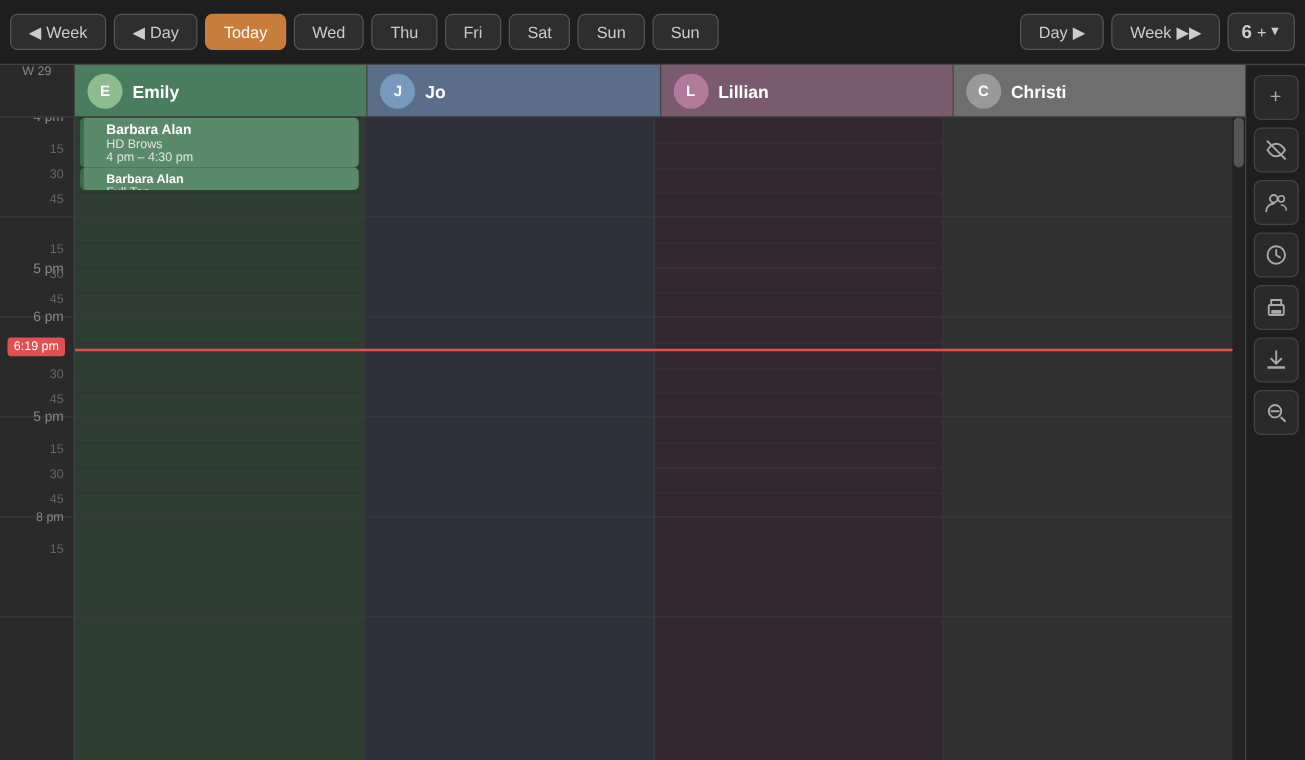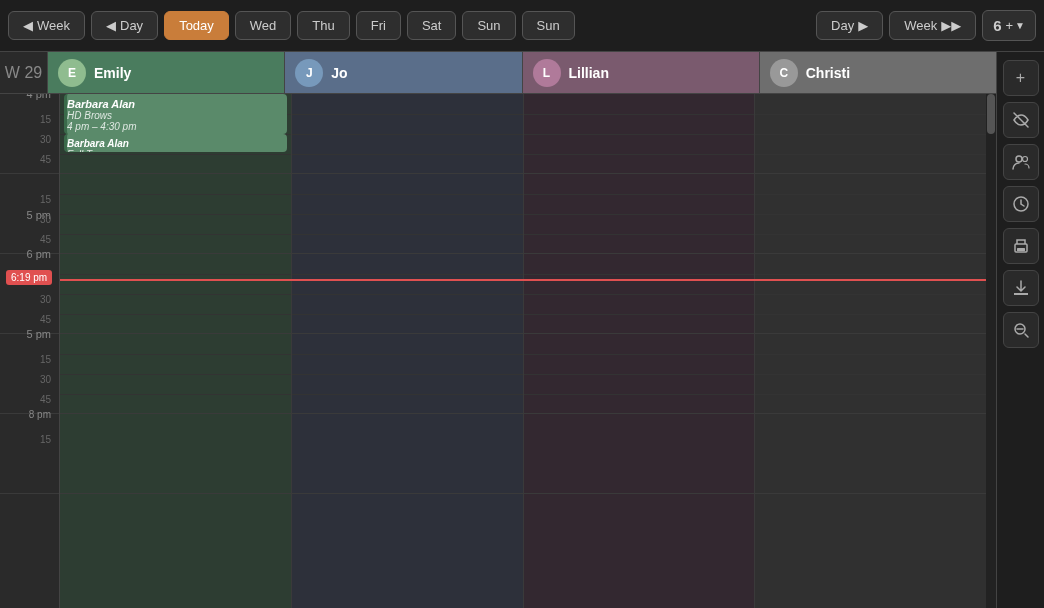--- a/index.html
+++ b/index.html
@@ -11,21 +11,21 @@
     }
     .toolbar-btn {
       display: flex; align-items: center; gap: 4px; padding: 6px 14px; border-radius: 6px; border: 1px solid #555; background: #2e2e2e; color: #ccc; font-size: 13px; cursor: pointer;
     }
     .toolbar-btn.active { background: #c97d3a; border-color: #c97d3a; color: #fff; }
     .toolbar-spacer { flex: 1; }
     .toolbar-right { display: flex; align-items: center; gap: 6px; }
     .num-btn { display: flex; align-items: center; padding: 6px 10px; border-radius: 6px; border: 1px solid #555; background: #2e2e2e; color: #ccc; font-size: 13px; cursor: pointer; }
     .num-btn .num { font-size: 15px; font-weight: 600; margin-right: 4px; }
     .staff-headers { display: flex; height: 42px; border-bottom: 1px solid #444; }
-    .week-col { width: 48px; flex-shrink: 0; display: flex; align-items: center; justify-content: center; font-size: 16px; color: #888; background: #2a2a2a; border-right: 1px solid #444; }
+    .week-col { width: 60px; flex-shrink: 0; display: flex; align-items: flex-start; justify-content: center; font-size: 10px; color: #888; background: #2a2a2a; border-right: 1px solid #444; }
 
     .staff-header {
       flex: 1; display: flex; align-items: center; gap: 8px; padding: 0 10px; border-right: 1px solid #444; font-size: 14px; font-weight: 600;
     }
     .staff-header.emily { background: #4a7c5e; color: #fff; }
     .staff-header.jo { background: #5a6e8a; color: #fff; }
     .staff-header.lillian { background: #7a5a6e; color: #fff; }
     .staff-header.christi { background: #6e6e6e; color: #fff; }
 
     .avatar {
@@ -49,21 +49,21 @@
     .staff-col.jo-col { background: #2d303a; }
     .staff-col.lillian-col { background: #332830; }
     .staff-col.christi-col { background: #303030; }
     .quarter-line { position: absolute; width: 100%; border-top: 1px solid #333; left: 0; }
     .quarter-line.q1 { top: 20px; }
     .quarter-line.q2 { top: 40px; }
     .quarter-line.q3 { top: 60px; }
 
     
     .event-card {
-      position: absolute; border-radius: 4px; padding: 4px 0; font-size: 11px; overflow: hidden; z-index: 2; font-style: italic;
+      position: absolute; border-radius: 4px; padding: 4px 18px; font-size: 11px; overflow: hidden; z-index: 2;
     }
     .event-card .event-title { font-weight: 700; color: #fff; }
     .event-card .event-sub { color: rgba(255,255,255,0.8); font-size: 10px; }
     .event-card .event-time { color: rgba(255,255,255,0.8); font-size: 10px; }
 
     .event-barbara1 { background: #5a8a6a; border-left: 3px solid #3a6a4a; }
     .event-barbara2 { background: #5a8a6a; border-left: 3px solid #3a6a4a; }
     .event-abigale { background: #7a8a5a; border-left: 3px solid #5a7a3a; }
 
     

